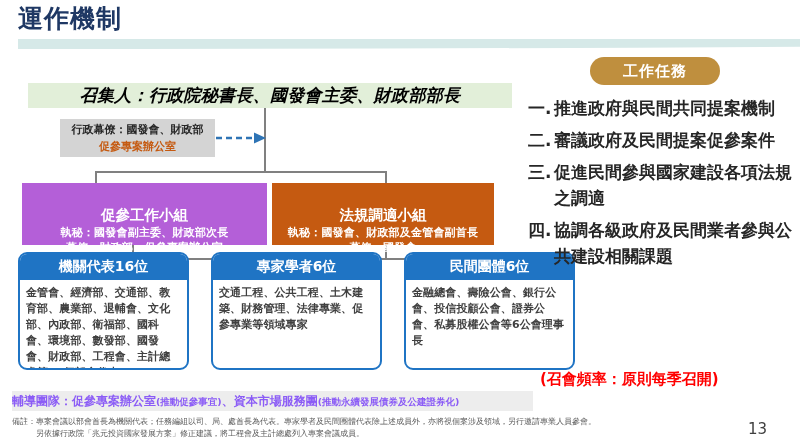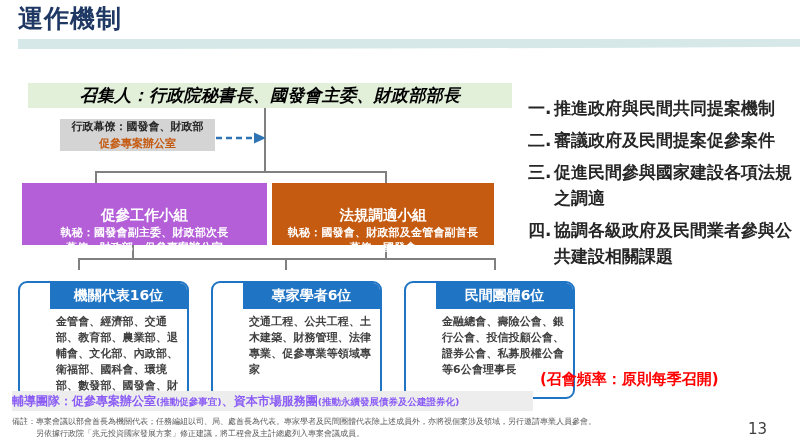--- a/index.html
+++ b/index.html
@@ -36,21 +36,21 @@
     position:absolute;left:28px;top:83px;width:484px;height:25px;
     background:#E2EFD9;
     display:flex;align-items:center;justify-content:center;
   }
   .hdr-sub span{
     font-size:17px;font-weight:bold;color:#000000;letter-spacing:.3px;font-style:italic;
   }
 
   
   .staff-box{
-    position:absolute;left:60px;top:119px;width:155px;height:32px;
+    position:absolute;left:60px;top:119px;width:155px;height:38px;
     background:#D4D4D4;
     display:flex;flex-direction:column;align-items:center;justify-content:center;
     line-height:17px;
   }
   .staff-l1{font-size:11px;font-weight:bold;color:#262626;}
   .staff-l2{font-size:11px;font-weight:bold;color:#C55A11;}
 
   
   .dash-arrow{position:absolute;left:216px;top:131px;width:52px;height:14px;}
 
@@ -74,23 +74,23 @@
     display:flex;flex-direction:column;align-items:center;
     padding-top:22px;box-sizing:border-box;
   }
   .grp .gt{font-size:14.5px;font-weight:bold;line-height:20px;}
   .grp .gl{font-size:11px;font-weight:bold;line-height:15px;letter-spacing:.2px;}
   .grp-purple{left:22px;top:183px;width:245px;background:#B45FD8;}
   .grp-orange{left:272px;top:183px;width:222px;background:#C55A11;}
 
   
   .blue{
-    position:absolute;top:281px;width:171px;height:118px;
+    position:absolute;top:252px;width:171px;height:118px;
     background:#ffffff;border:2px solid #1F74C4;border-radius:9px;
-    box-sizing:border-box;overflow:hidden;padding-left:30px;
+    box-sizing:border-box;overflow:hidden;
   }
   .blue-hd{
     height:26px;background:#1F74C4;
     display:flex;align-items:center;justify-content:center;
   }
   .blue-hd span{font-size:14px;font-weight:bold;color:#ffffff;}
   .blue-bd{
     padding:5px 6px 0 6px;
     font-size:11px;font-weight:bold;color:#404040;line-height:16px;
     letter-spacing:.1px;
@@ -201,20 +201,23 @@
 
   <div class="foot-band">
     <div class="ft"><span>輔導團隊：促參專案辦公室</span><small>(推動促參事宜)</small><span>、資本市場服務團</span><small>(推動永續發展債券及公建證券化)</small></div>
   </div>
 
   <div class="note">
     <span>備註：專案會議以部會首長為機關代表；任務編組以司、局、處首長為代表。專家學者及民間團體代表除上述成員外，亦將視個案涉及領域，另行邀請專業人員參會。</span>
     <span class="ind">另依據行政院「兆元投資國家發展方案」修正建議，將工程會及主計總處列入專案會議成員。</span>
   </div>
 
+  <div class="badge">
+    <span>工作任務</span>
+  </div>
 
   <div class="tasks">
     <div class="task">
       <span class="num">一.</span>
       <span class="txt">推進政府與民間共同提案機制</span>
     </div>
     <div class="task">
       <span class="num">二.</span>
       <span class="txt">審議政府及民間提案促參案件</span>
     </div>

